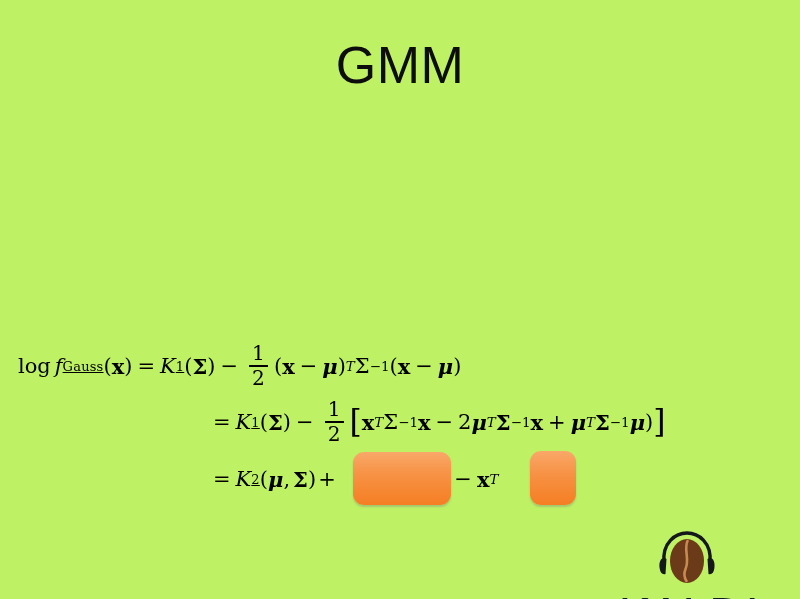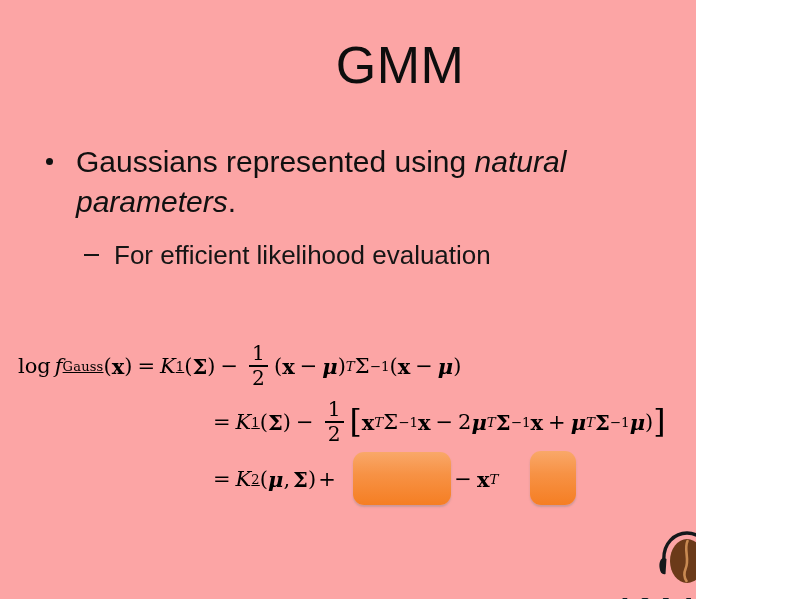--- a/index.html
+++ b/index.html
@@ -3,23 +3,23 @@
 <meta charset="utf-8">
 <title>GMM slide</title>
 <style>
   html, body {
     margin: 0;
     padding: 0;
     background: #ffffff;
   }
   #slide {
     position: relative;
-    width: 696px;
+    width: 800px;
     height: 599px;
-    background: #fca5a5;
+    background: #bef264;
     overflow: hidden;
     font-family: "Liberation Sans", sans-serif;
     color: #000000;
   }
 
   
   #title {
     position: absolute;
     top: 38px;
     left: 0;
@@ -179,31 +179,20 @@
     line-height: 1;
   }
 </style>
 </head>
 <body>
 
 <div id="slide">
 
   <div id="title">GMM</div>
 
-  <div id="bullets">
-
-    <div class="bullet-l1">
-      <span class="dot"></span><span>Gaussians represented using </span><span class="ital">natural parameters</span><span>.</span>
-    </div>
-
-    <div class="bullet-l2">
-      <span class="dash"></span><span>For efficient likelihood evaluation</span>
-    </div>
-
-  </div>
 
   <div id="equations">
 
     <div class="eq-row line1">
       <span class="mup">log</span>
         <span class="mi" style="padding-left:4px">f</span>
         <span class="sub">Gauss</span>
         <span>(</span>
         <span class="mb">x</span>
         <span>)</span>

